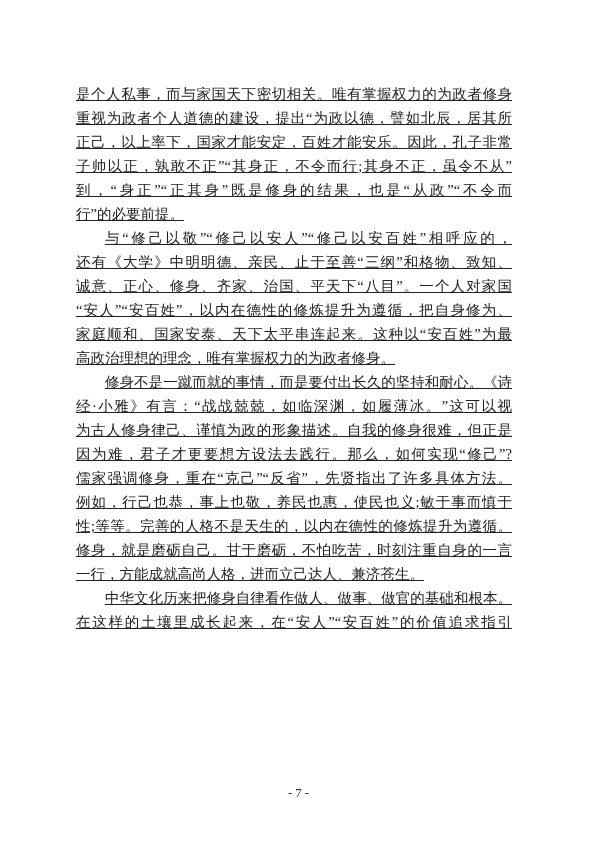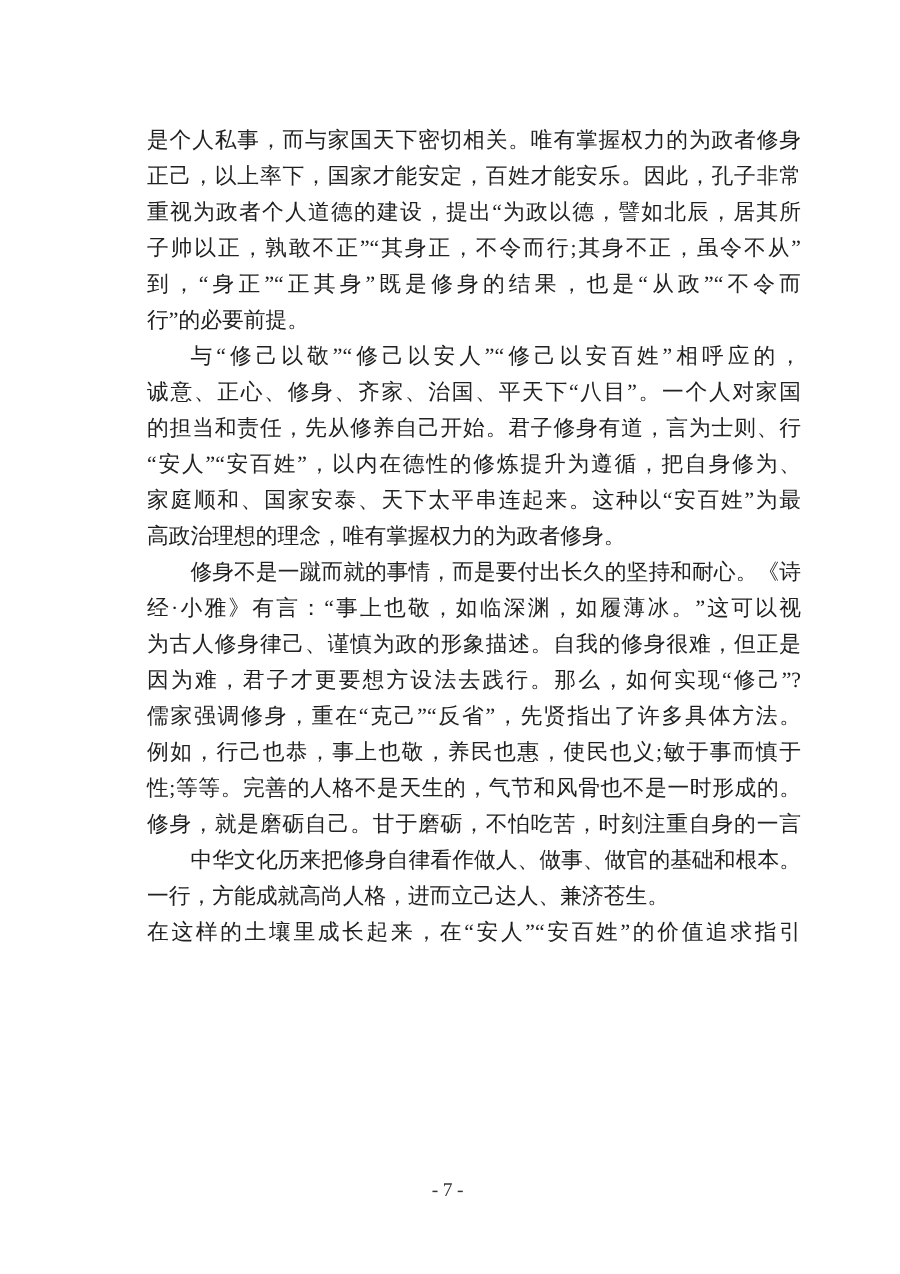--- a/index.html
+++ b/index.html
@@ -18,23 +18,24 @@
   .page {
     position: absolute;
     left: 0;
     top: 0;
     width: 600px;
     height: 849px;
     background: #ffffff;
   }
   .text-block {
     position: absolute;
-    left: 98px;
+    left: 76px;
     top: 82px;
     width: 436px;
+    text-decoration: underline;
   }
   .text-line {
     height: 24px;
     line-height: 24px;
     font-size: 14.5px;
     letter-spacing: 0;
     white-space: normal;
     text-align: justify;
     text-align-last: justify;
     text-justify: inter-character;
@@ -57,37 +58,37 @@
     letter-spacing: 3px;
     color: #333333;
   }
 </style>
 </head>
 <body>
 
 <div class="page">
   <div class="text-block">
       <div class="text-line">是个人私事，而与家国天下密切相关。唯有掌握权力的为政者修身</div>
+      <div class="text-line">重视为政者个人道德的建设，提出“为政以德，譬如北辰，居其所</div>
       <div class="text-line">正己，以上率下，国家才能安定，百姓才能安乐。因此，孔子非常</div>
-      <div class="text-line">重视为政者个人道德的建设，提出“为政以德，譬如北辰，居其所</div>
       <div class="text-line">子帅以正，孰敢不正”“其身正，不令而行;其身不正，虽令不从”</div>
       <div class="text-line">到，“身正”“正其身”既是修身的结果，也是“从政”“不令而</div>
       <div class="text-line para-end">行”的必要前提。</div>
       <div class="text-line indent">与“修己以敬”“修己以安人”“修己以安百姓”相呼应的，</div>
+      <div class="text-line">还有《大学》中明明德、亲民、止于至善“三纲”和格物、致知、</div>
       <div class="text-line">诚意、正心、修身、齐家、治国、平天下“八目”。一个人对家国</div>
-      <div class="text-line">的担当和责任，先从修养自己开始。君子修身有道，言为士则、行</div>
       <div class="text-line">“安人”“安百姓”，以内在德性的修炼提升为遵循，把自身修为、</div>
       <div class="text-line">家庭顺和、国家安泰、天下太平串连起来。这种以“安百姓”为最</div>
       <div class="text-line para-end">高政治理想的理念，唯有掌握权力的为政者修身。</div>
       <div class="text-line indent">修身不是一蹴而就的事情，而是要付出长久的坚持和耐心。《诗</div>
-      <div class="text-line">经·小雅》有言：“事上也敬，如临深渊，如履薄冰。”这可以视</div>
+      <div class="text-line">经·小雅》有言：“战战兢兢，如临深渊，如履薄冰。”这可以视</div>
       <div class="text-line">为古人修身律己、谨慎为政的形象描述。自我的修身很难，但正是</div>
       <div class="text-line">因为难，君子才更要想方设法去践行。那么，如何实现“修己”?</div>
       <div class="text-line">儒家强调修身，重在“克己”“反省”，先贤指出了许多具体方法。</div>
       <div class="text-line">例如，行己也恭，事上也敬，养民也惠，使民也义;敏于事而慎于</div>
-      <div class="text-line">性;等等。完善的人格不是天生的，气节和风骨也不是一时形成的。</div>
+      <div class="text-line">性;等等。完善的人格不是天生的，以内在德性的修炼提升为遵循。</div>
       <div class="text-line">修身，就是磨砺自己。甘于磨砺，不怕吃苦，时刻注重自身的一言</div>
+      <div class="text-line para-end">一行，方能成就高尚人格，进而立己达人、兼济苍生。</div>
       <div class="text-line indent">中华文化历来把修身自律看作做人、做事、做官的基础和根本。</div>
-      <div class="text-line para-end">一行，方能成就高尚人格，进而立己达人、兼济苍生。</div>
       <div class="text-line">在这样的土壤里成长起来，在“安人”“安百姓”的价值追求指引</div>
     </div>
   <div class="footer">-7-</div>
 </div>
 
 </body></html>

